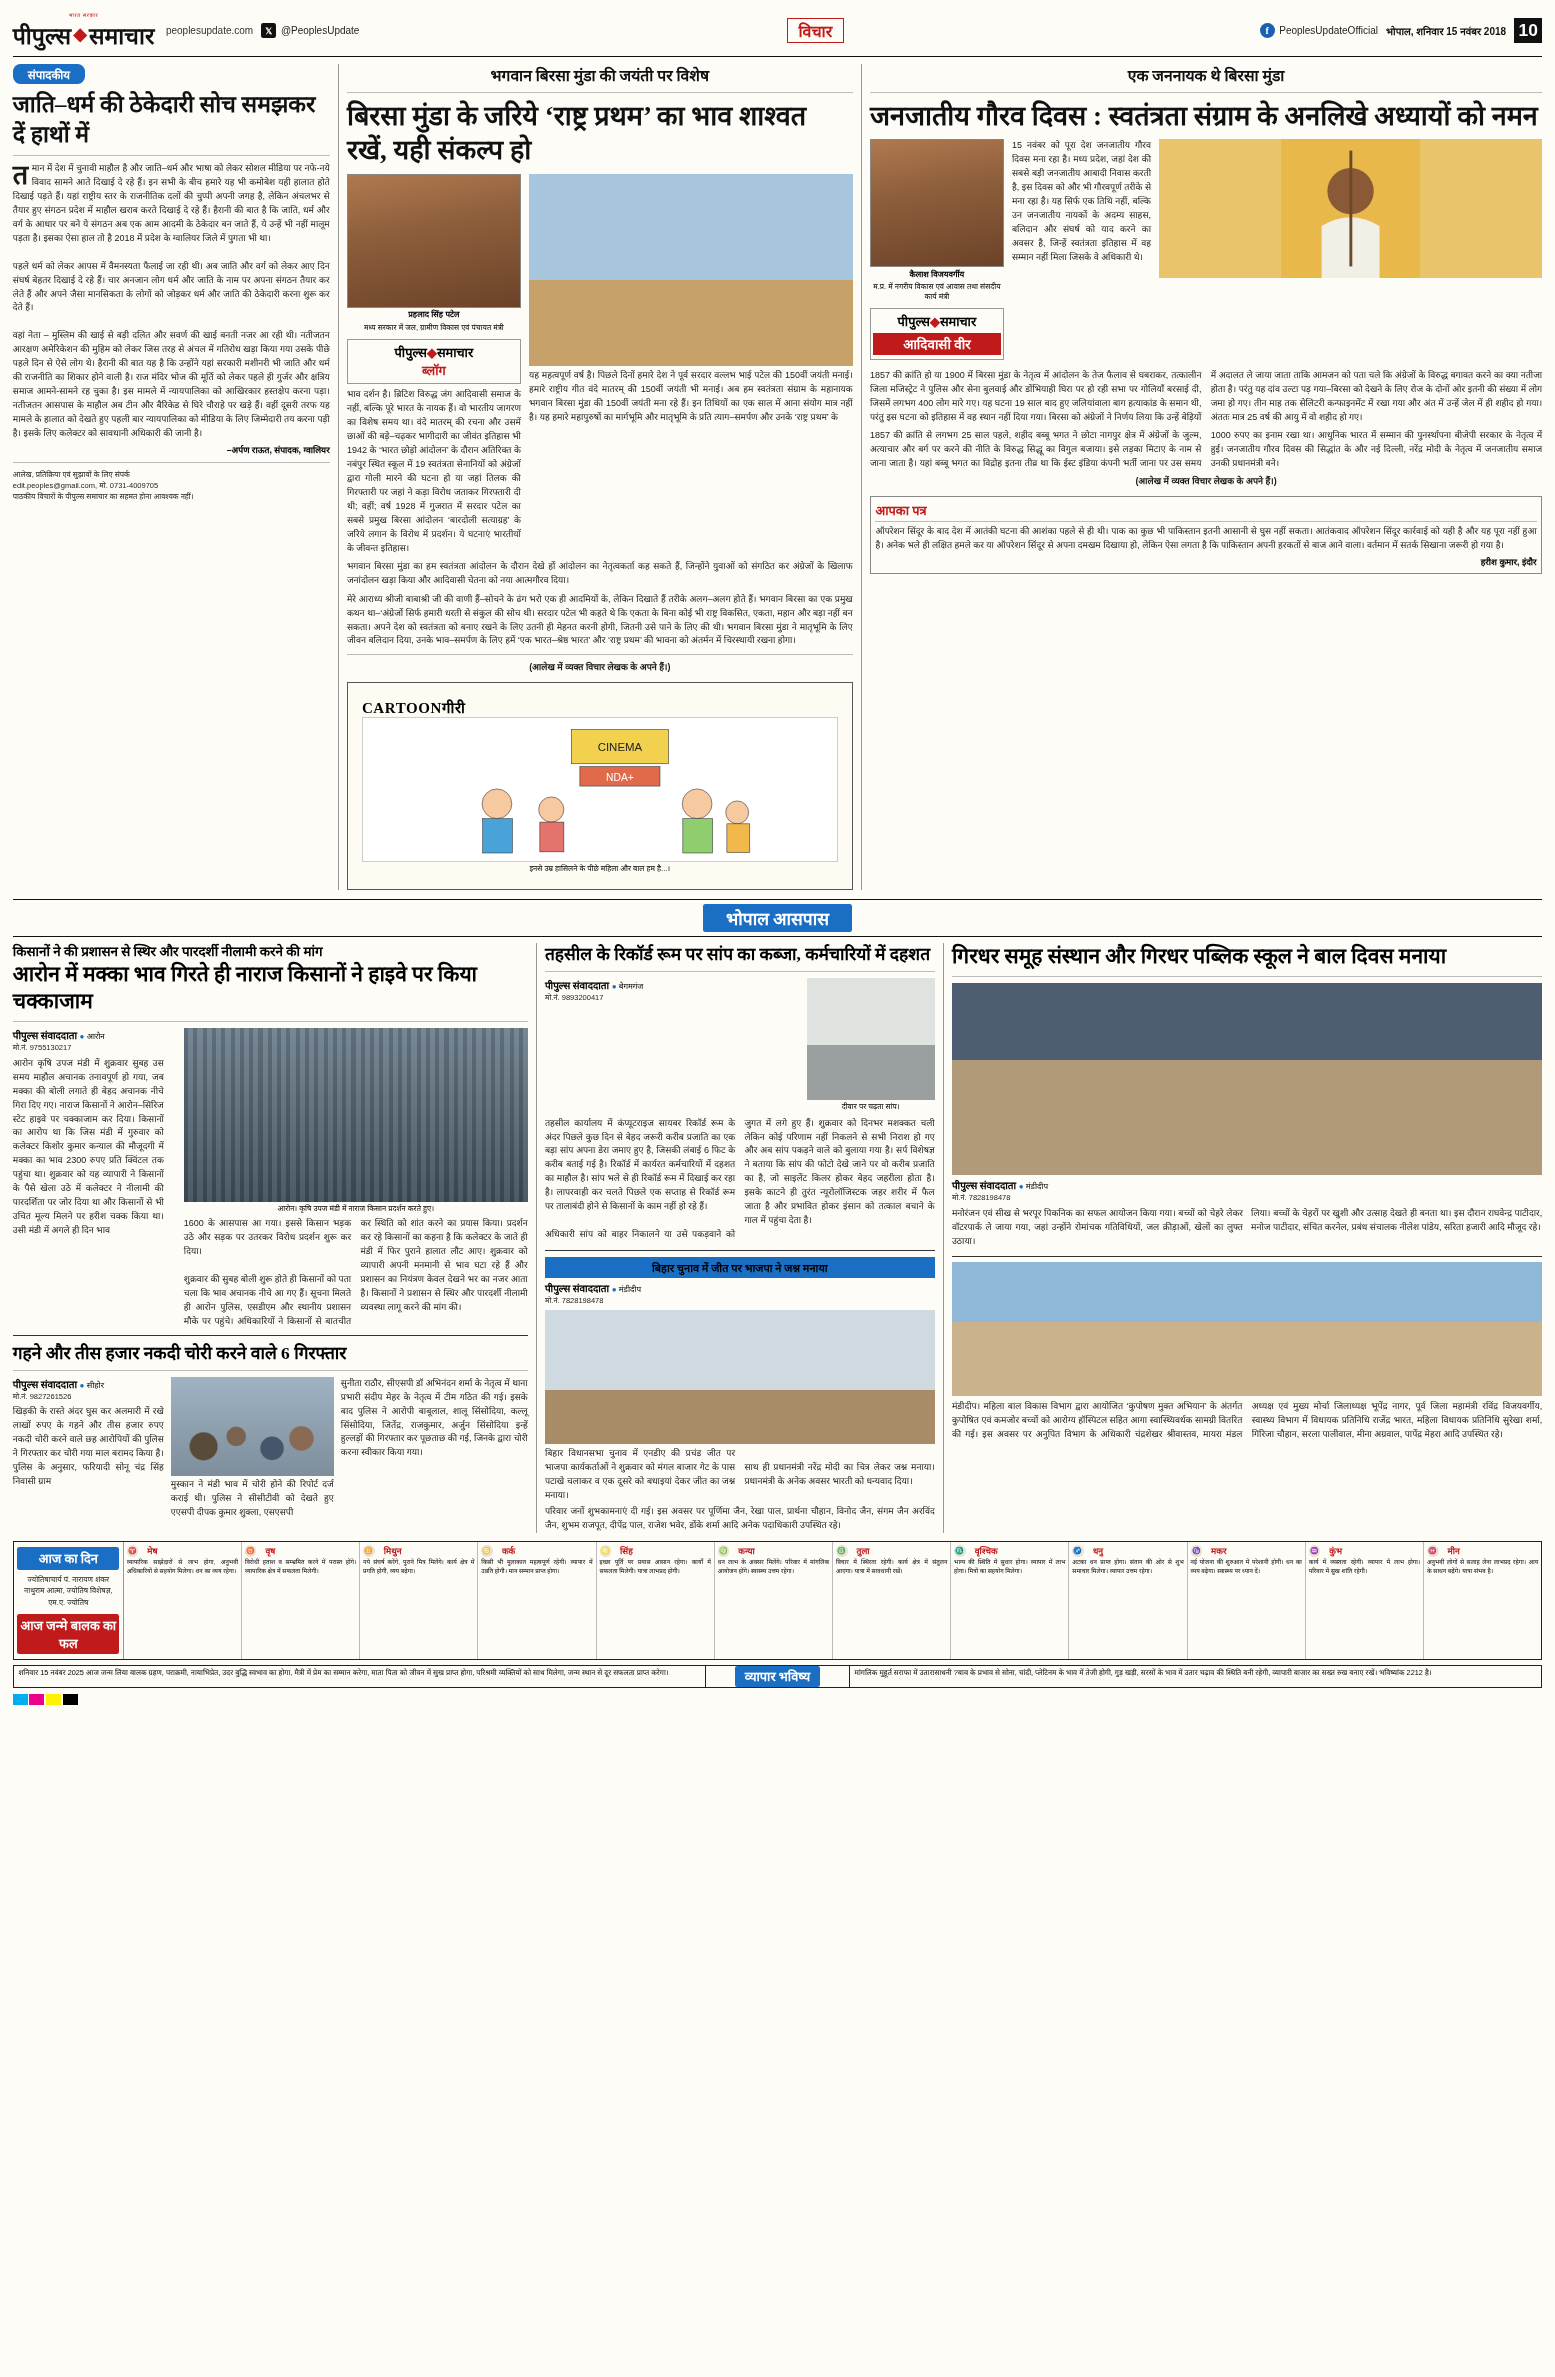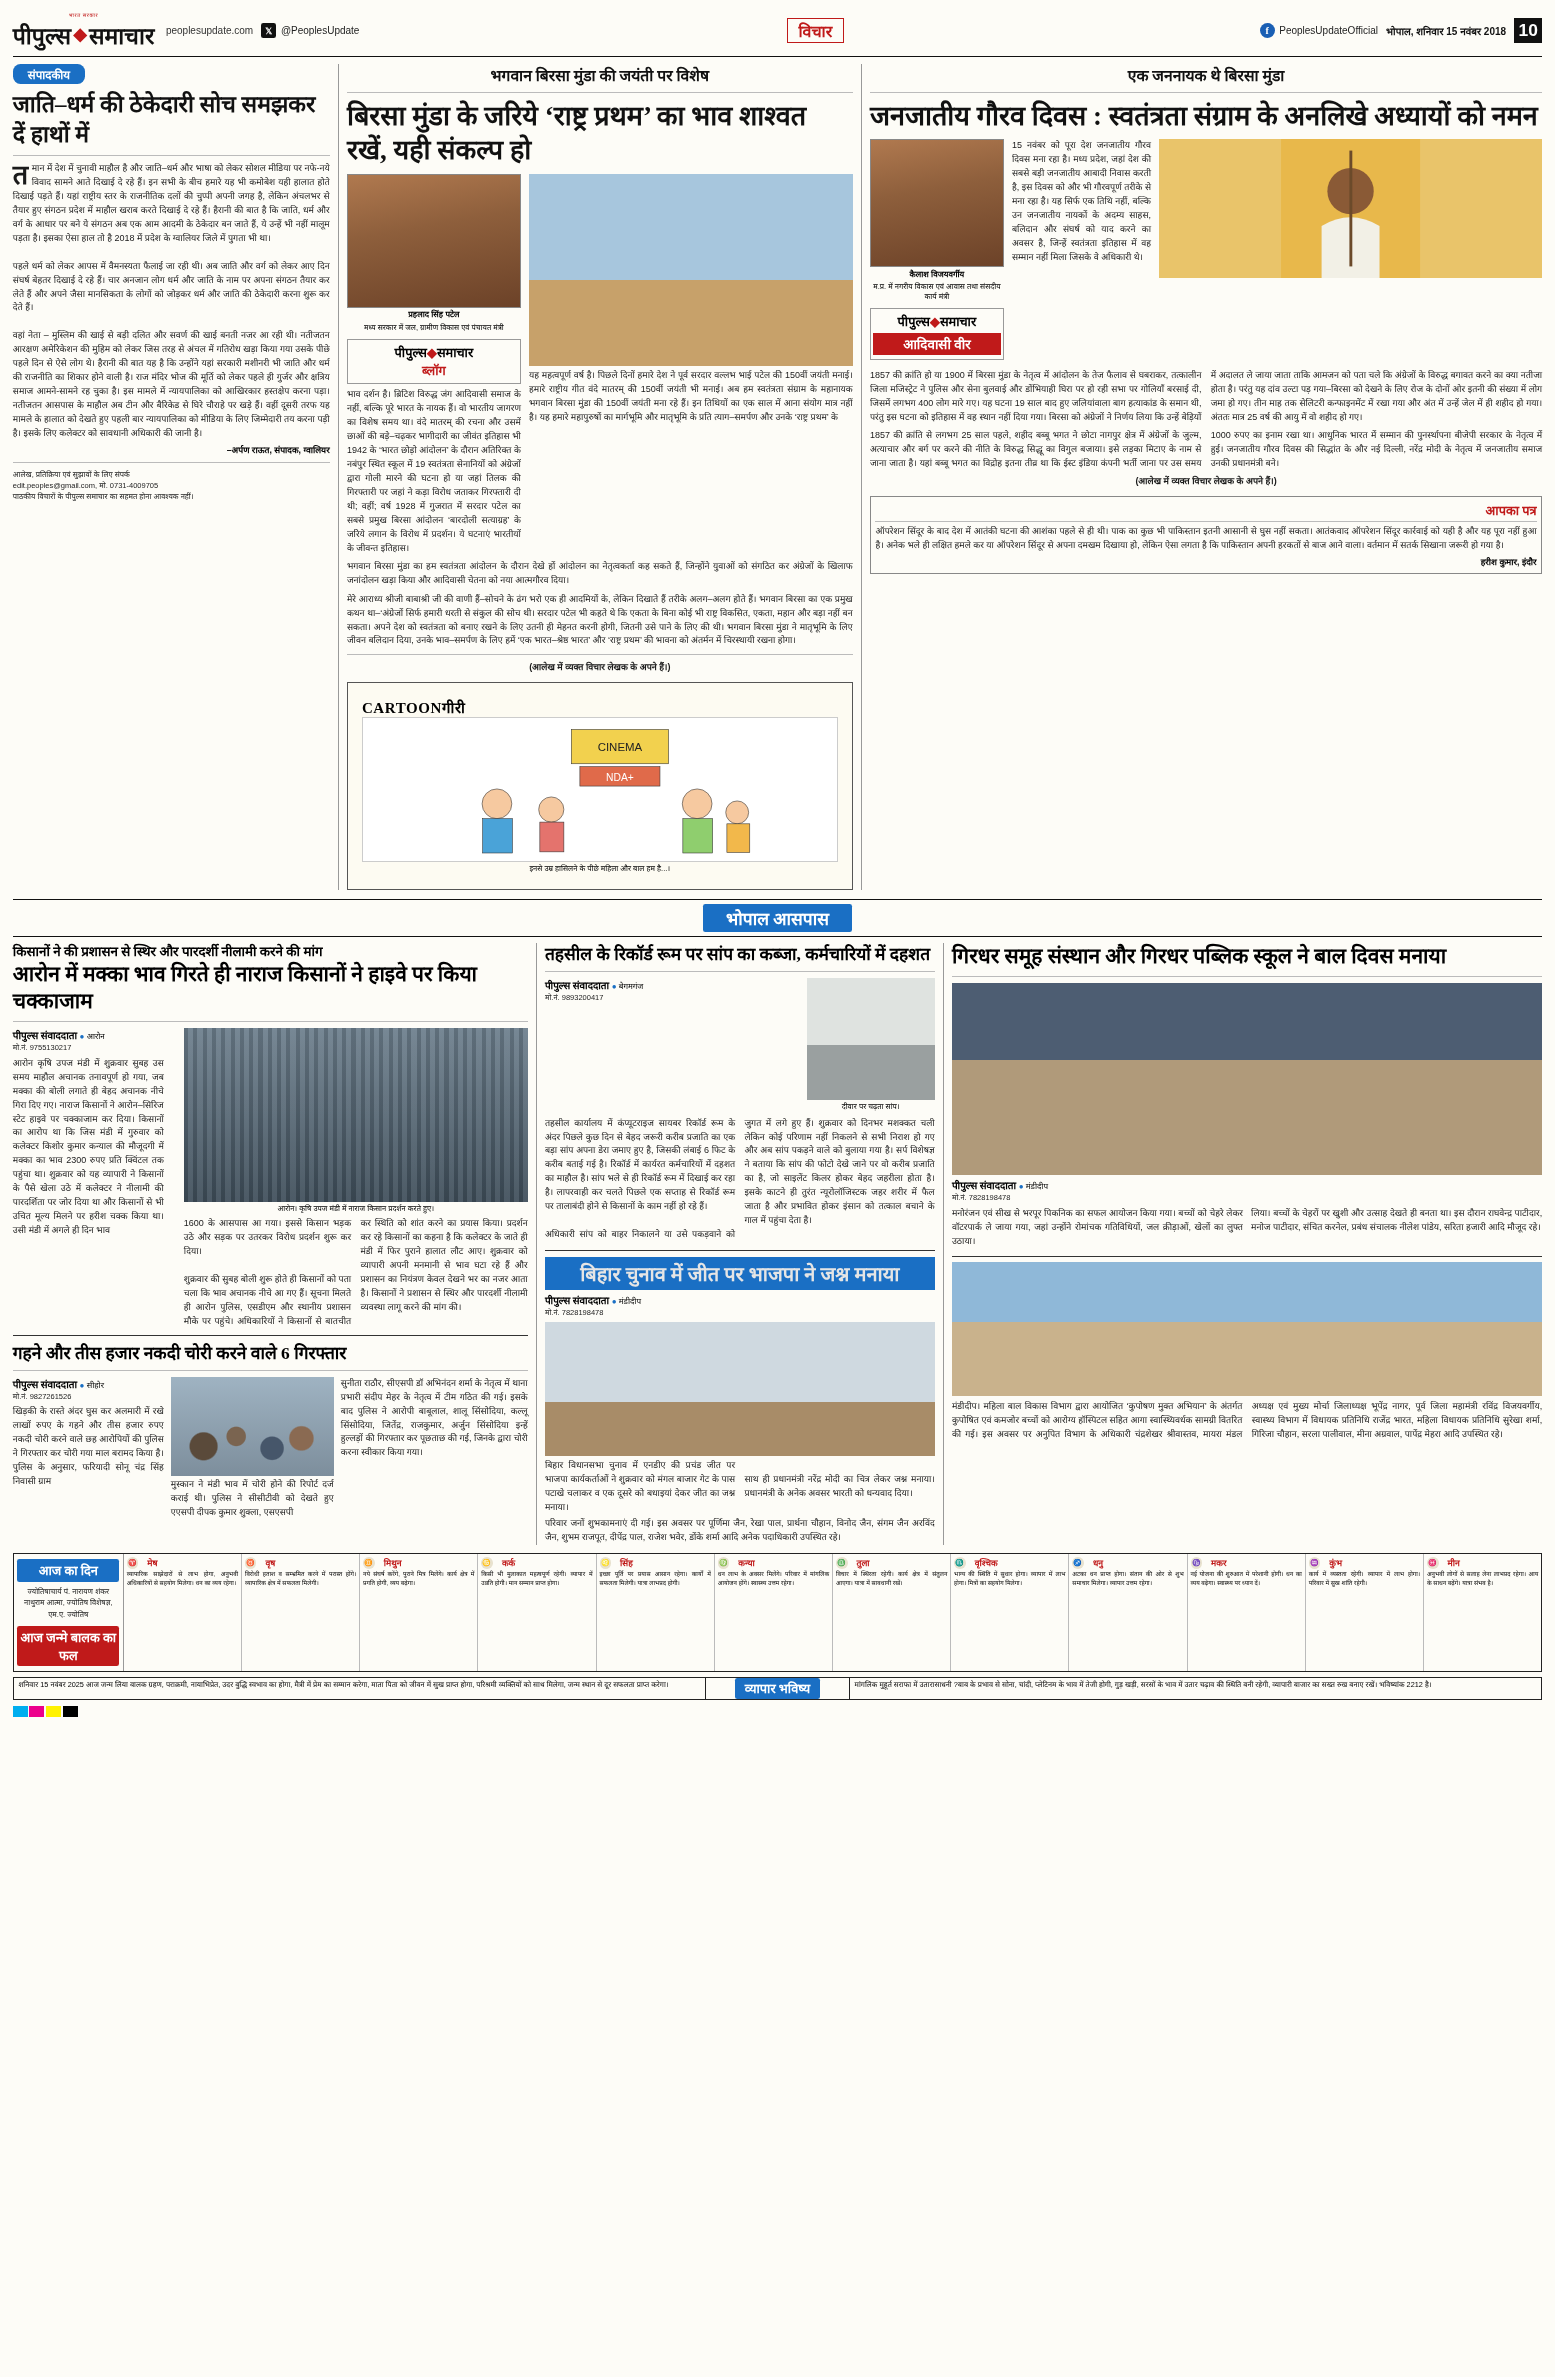--- a/index.html
+++ b/index.html
@@ -111,22 +111,22 @@
   }
   .blog-logo { font-family:"Liberation Serif",serif; font-weight:bold; font-size:12.8px; }
   .blog-logo .d { color:#c01a1a; }
   .blog-word { color:#c01a1a; font-weight:bold; font-size:12.8px; font-family:"Liberation Serif",serif;}
 
   .redbar {
     background:#c01a1a;color:#fff;text-align:center;font-weight:bold;
     font-size:13.4px;padding:2.3px 0; font-family:"Liberation Serif",serif;
   }
   .bluebar {
-    background:#1a6fc4;color:#e5e5e5;text-align:center;font-weight:bold;
-    font-size:20px;padding:2.9px 0; font-family:"Liberation Serif",serif;
+    background:#1a6fc4;color:#000000;text-align:center;font-weight:bold;
+    font-size:11px;padding:2.9px 0; font-family:"Liberation Serif",serif;
   }
   .section-band {
     margin:9.3px 0 5.8px; border-top:1.7px solid #111;border-bottom:1.7px solid #111;
     padding:3.5px 0; text-align:center;
   }
   .band-title {
     display:inline-block;background:#1a6fc4;color:#fff;font-weight:bold;
     font-size:17.4px;padding:2.3px 23px;border-radius:2.3px;font-family:"Liberation Serif",serif;
   }
   .byline { font-size:8.1px; }
@@ -135,21 +135,21 @@
 
   
   .cartoon-box { border:0.6px solid #555; padding:14px; background:#fdfbf2; }
   .cartoon-title {
     font-family:"Liberation Serif",serif;font-weight:bold;font-size:15px;
     letter-spacing:0.6px;
   }
   .cartoon-art { height:145px; background:#fff; border:0.6px solid #ccc; position:relative; overflow:hidden;}
 
   .letter-box { border:0.6px solid #888; padding:4.6px; }
-  .letter-head { color:#c01a1a;font-weight:bold;font-size:12.8px;text-align:right;font-family:"Liberation Serif",serif;}
+  .letter-head { color:#c01a1a;font-weight:bold;font-size:12.8px;text-align:left;font-family:"Liberation Serif",serif;}
 
   
   .mid-section { display:flex; }
   .m1 { width: 523px; padding-right:8.1px;}
   .m2 { width: 407px; padding:0 8.1px;}
   .m3 { flex:1; padding-left:8.1px;}
 
   .hl-m { font-family:"Liberation Serif",serif;font-weight:bold;font-size:21px;line-height:1.3;}
   .hl-m2 { font-family:"Liberation Serif",serif;font-weight:bold;font-size:17.4px;line-height:1.3;}
   .subhead { font-family:"Liberation Serif",serif;font-weight:bold;font-size:13.4px;line-height:1.35;}

